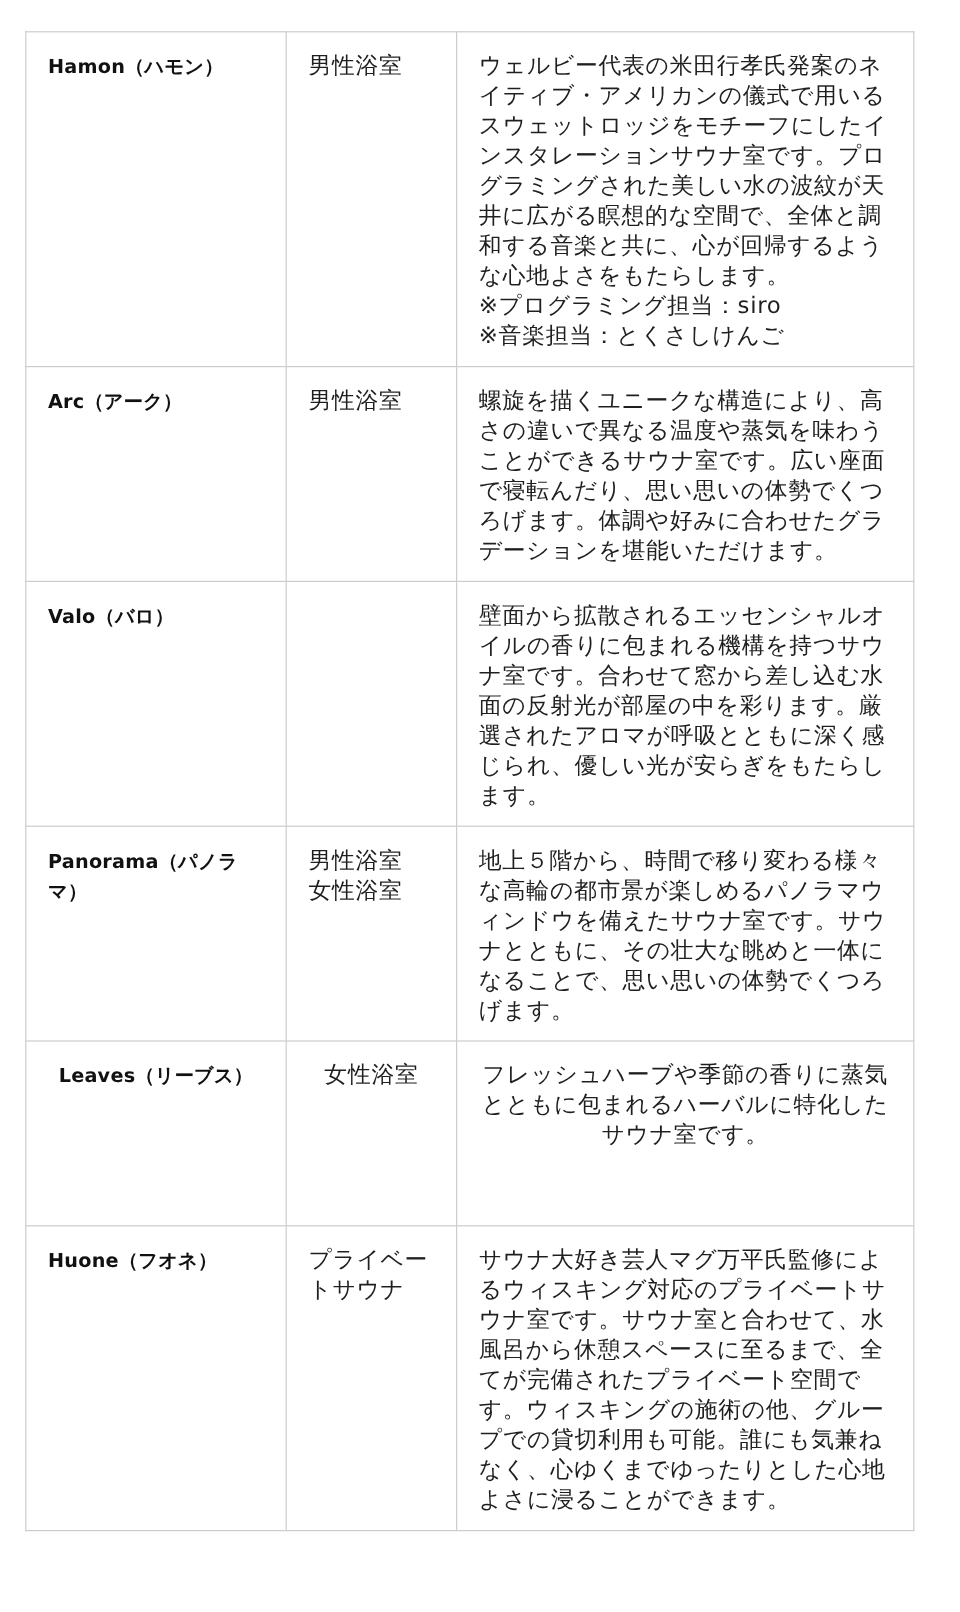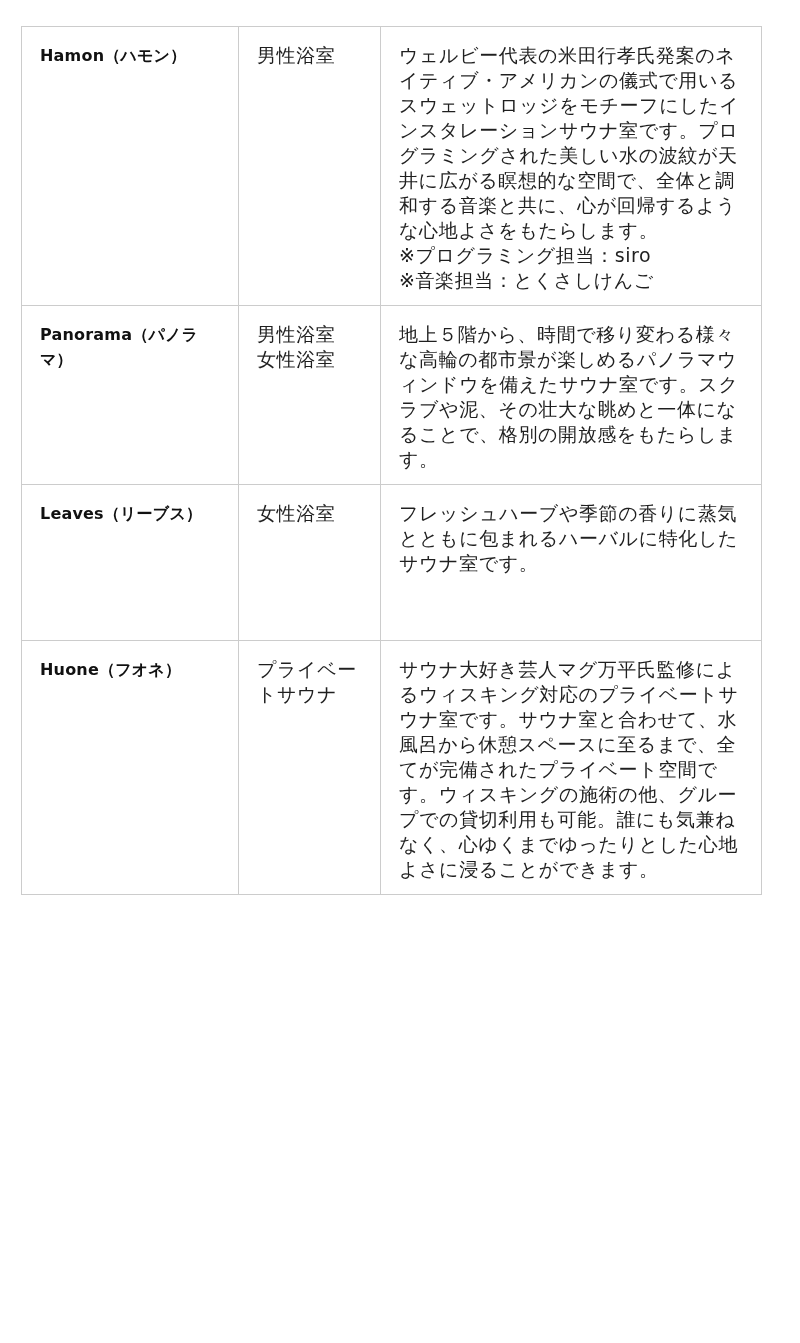--- a/index.html
+++ b/index.html
@@ -64,24 +64,34 @@
     </colgroup>
     <tbody>
       <tr>
         <td class="name-cell">Hamon（ハモン）</td>
         <td class="type-cell">男性浴室</td>
         <td class="desc-cell">ウェルビー代表の米田行孝氏発案のネイティブ・アメリカンの儀式で用いるスウェットロッジをモチーフにしたインスタレーションサウナ室です。プログラミングされた美しい水の波紋が天井に広がる瞑想的な空間で、全体と調和する音楽と共に、心が回帰するような心地よさをもたらします。
 ※プログラミング担当：siro
 ※音楽担当：とくさしけんご</td>
       </tr>
       <tr>
+        <td class="name-cell">Arc（アーク）</td>
+        <td class="type-cell">男性浴室</td>
+        <td class="desc-cell">螺旋を描くユニークな構造により、高さの違いで異なる温度や蒸気を味わうことができるサウナ室です。広い座面で寝転んだり、思い思いの体勢でくつろげます。体調や好みに合わせたグラデーションを堪能いただけます。</td>
+      </tr>
+      <tr>
+        <td class="name-cell">Valo（バロ）</td>
+        <td class="type-cell"></td>
+        <td class="desc-cell">壁面から拡散されるエッセンシャルオイルの香りに包まれる機構を持つサウナ室です。合わせて窓から差し込む水面の反射光が部屋の中を彩ります。厳選されたアロマが呼吸とともに深く感じられ、優しい光が安らぎをもたらします。</td>
+      </tr>
+      <tr>
         <td class="name-cell">Panorama（パノラマ）</td>
         <td class="type-cell">男性浴室
 女性浴室</td>
-        <td class="desc-cell">地上５階から、時間で移り変わる様々な高輪の都市景が楽しめるパノラマウィンドウを備えたサウナ室です。スクラブや泥、その壮大な眺めと一体になることで、格別の開放感をもたらします。</td>
+        <td class="desc-cell">地上５階から、時間で移り変わる様々な高輪の都市景が楽しめるパノラマウィンドウを備えたサウナ室です。サウナとともに、その壮大な眺めと一体になることで、思い思いの体勢でくつろげます。</td>
       </tr>
       <tr>
         <td class="name-cell">Leaves（リーブス）</td>
         <td class="type-cell">女性浴室</td>
         <td class="desc-cell">フレッシュハーブや季節の香りに蒸気とともに包まれるハーバルに特化したサウナ室です。</td>
       </tr>
       <tr>
         <td class="name-cell">Huone（フオネ）</td>
         <td class="type-cell">プライベートサウナ</td>
         <td class="desc-cell">サウナ大好き芸人マグ万平氏監修によるウィスキング対応のプライベートサウナ室です。サウナ室と合わせて、水風呂から休憩スペースに至るまで、全てが完備されたプライベート空間です。ウィスキングの施術の他、グループでの貸切利用も可能。誰にも気兼ねなく、心ゆくまでゆったりとした心地よさに浸ることができます。</td>

